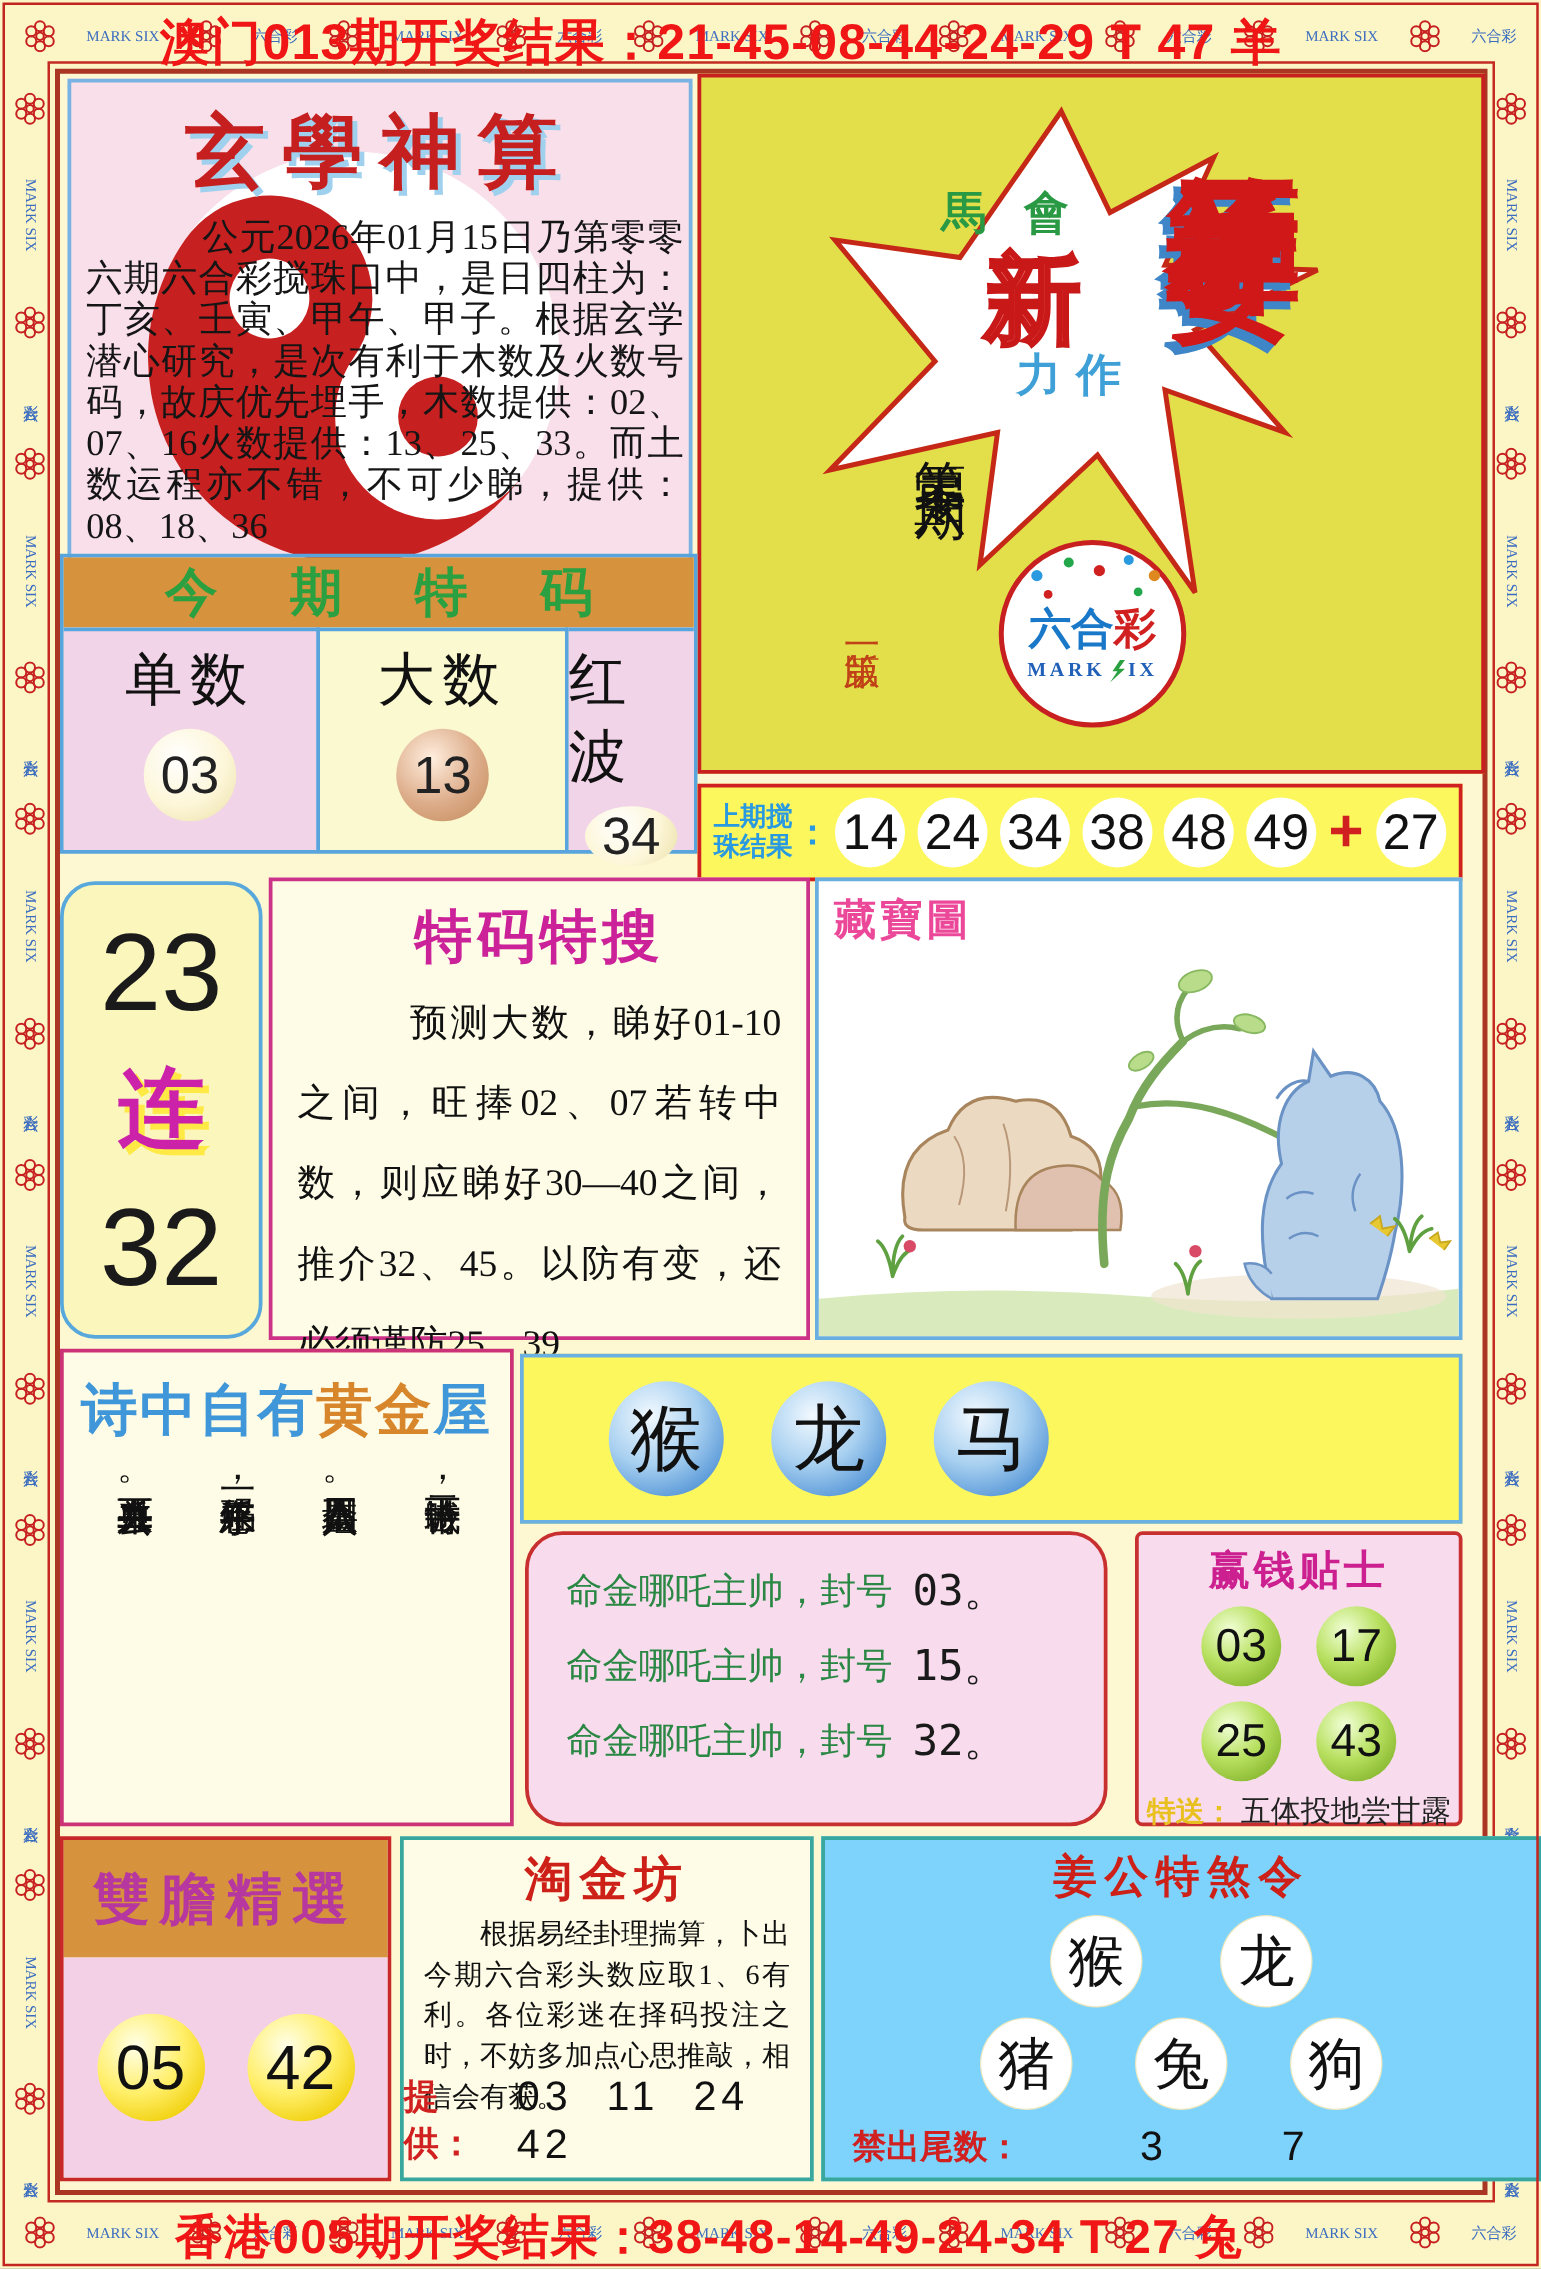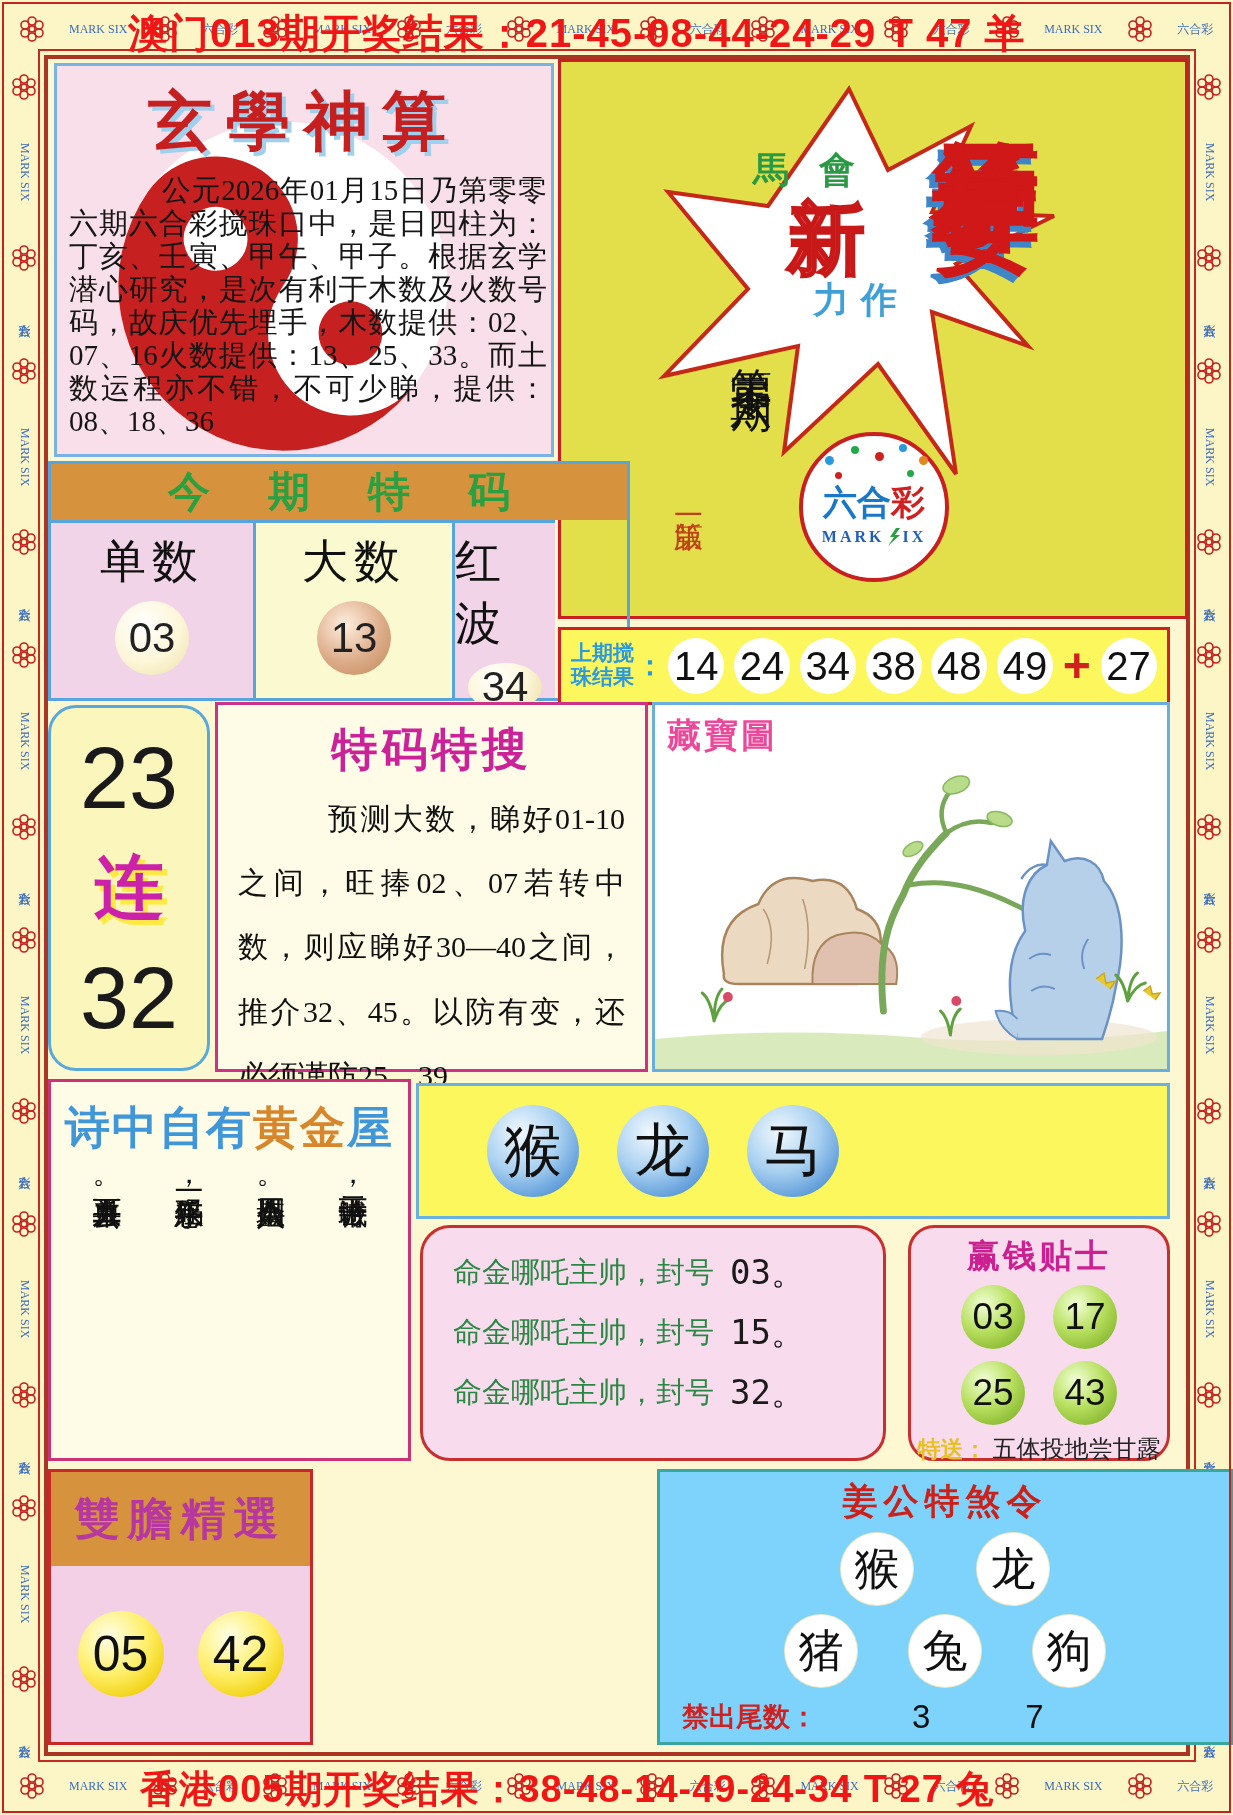--- a/index.html
+++ b/index.html
@@ -46,21 +46,21 @@
     font-weight:bold; color:#d01818; letter-spacing:-4px; text-shadow:-6px 6px 0 #3f86c8; z-index:2; }
   .logo { left:238px; top:370px; width:150px; height:150px; background:#fff; border:4px solid #c82020; border-radius:50%; z-index:3; }
   .logo .dot { position:absolute; border-radius:50%; }
   .logo-cn { position:absolute; top:44px; width:100%; text-align:center; font-size:34px; font-weight:bold;
     font-family:"Liberation Sans",sans-serif; }
   .logo-cn .c1 { color:#1a78c8; } .logo-cn .c2 { color:#d02020; }
   .logo-en { position:absolute; top:92px; width:100%; text-align:center; font-size:16px; font-weight:bold; color:#2060b8;
     font-family:"Liberation Serif",serif; letter-spacing:3px; display:flex; justify-content:center; align-items:center; gap:2px; }
 
   
-  .box-jinqi { left:0; top:402px; width:582px; height:240px; border:3px solid #58a4dc; }
+  .box-jinqi { left:0; top:384px; width:510px; height:240px; border:3px solid #58a4dc; }
   .jq-band { height:56px; background:#d6923c; display:flex; align-items:center; justify-content:center; }
   .jq-band span { font-size:42px; font-weight:bold; color:#2aa040; letter-spacing:58px; text-indent:58px; white-space:nowrap; }
   .jq-cells { display:flex; height:178px; }
   .jq-cell { border-right:3px solid #58a4dc; display:flex; flex-direction:column; align-items:center; border-top:3px solid #58a4dc; }
   .jq-cell:last-child { border-right:none; }
   .jq-c1 { width:205px; background:#f2d4e8; } .jq-c2 { width:199px; background:#fbf9cf; } .jq-c3 { width:100px; background:#f2d4e8; }
   .jq-label { font-size:46px; color:#111; margin-top:8px; letter-spacing:6px; }
   .jq-ball { width:74px; height:74px; border-radius:50%; margin-top:8px; display:flex; align-items:center; justify-content:center;
     font-family:"Liberation Sans",sans-serif; font-size:42px; color:#222; }
   .ball-cream { background:radial-gradient(circle at 38% 32%, #ffffff, #fdf6d8 55%, #eadfa6); }
@@ -107,21 +107,21 @@
   .ball-blue { width:92px; height:92px; border-radius:50%; display:flex; align-items:center; justify-content:center;
     background:radial-gradient(circle at 36% 30%, #f2f9ff, #a8d0f0 45%, #5898d8 80%, #4584c4); font-size:58px; color:#111; font-weight:500; }
 
   
   .box-dianjiang { left:372px; top:1166px; width:466px; height:236px; background:#f8dced; border:3px solid #c83030; border-radius:30px; padding-top:8px; }
   .dj-title { text-align:center; font-size:34px; font-weight:bold; color:#a03898; letter-spacing:8px; }
   .dj-row { display:flex; align-items:center; padding-left:30px; margin-top:14px; }
   .dj-t { color:#2a8844; font-size:29px; white-space:nowrap; }
   .dj-n { color:#1a1a1a; font-family:"DejaVu Sans Mono",monospace; font-size:34px; margin-left:16px; }
 
-  .box-tieshi { left:860px; top:1166px; width:262px; height:236px; background:#f8dced; border:3px solid #c83030; border-radius:26px; padding-top:6px; }
+  .box-tieshi { left:860px; top:1166px; width:262px; height:236px; background:#f8dced; border:3px solid #c83030; border-radius:6px; padding-top:6px; }
   .ts-title { text-align:center; font-size:33px; font-weight:bold; color:#cc2090; letter-spacing:3px; }
   .ts-grid { display:flex; flex-wrap:wrap; width:190px; margin:6px auto 0 auto; gap:12px 28px; justify-content:center; }
   .ball-green { width:64px; height:64px; border-radius:50%; display:flex; align-items:center; justify-content:center;
     background:radial-gradient(circle at 36% 30%, #f2ffd8, #b8e060 45%, #88b830 82%, #74a424);
     font-family:"Liberation Sans",sans-serif; font-size:37px; color:#111; }
   .ts-note { display:flex; align-items:center; justify-content:center; margin-top:8px; gap:6px; }
   .ts-tag { color:#e8c020 ; font-size:23px; font-weight:bold; }
   .ts-text { color:#222; font-size:24px; }
 
   
@@ -927,20 +927,28 @@
       <div class="sd-body">
         <div class="ball-yellow">
             <span>05</span>
           </div>
         <div class="ball-yellow">
             <span>42</span>
           </div>
       </div>
     </div>
 
+    <div class="abs box-taojin">
+      <div class="tj-title">淘金坊</div>
+      <div class="tj-body">根据易经卦理揣算，卜出今期六合彩头数应取1、6有利。各位彩迷在择码投注之时，不妨多加点心思推敲，相信会有获。</div>
+      <div class="tj-offer">
+        <span class="tj-tag">提供：</span>
+        <span class="tj-nums">03 11 24 42</span>
+      </div>
+    </div>
 
     <div class="abs box-tesha">
       <div class="te-title">姜公特煞令</div>
       <div class="te-row">
         <div class="zball">
             <span>猴</span>
           </div>
         <div class="zball">
             <span>龙</span>
           </div>

